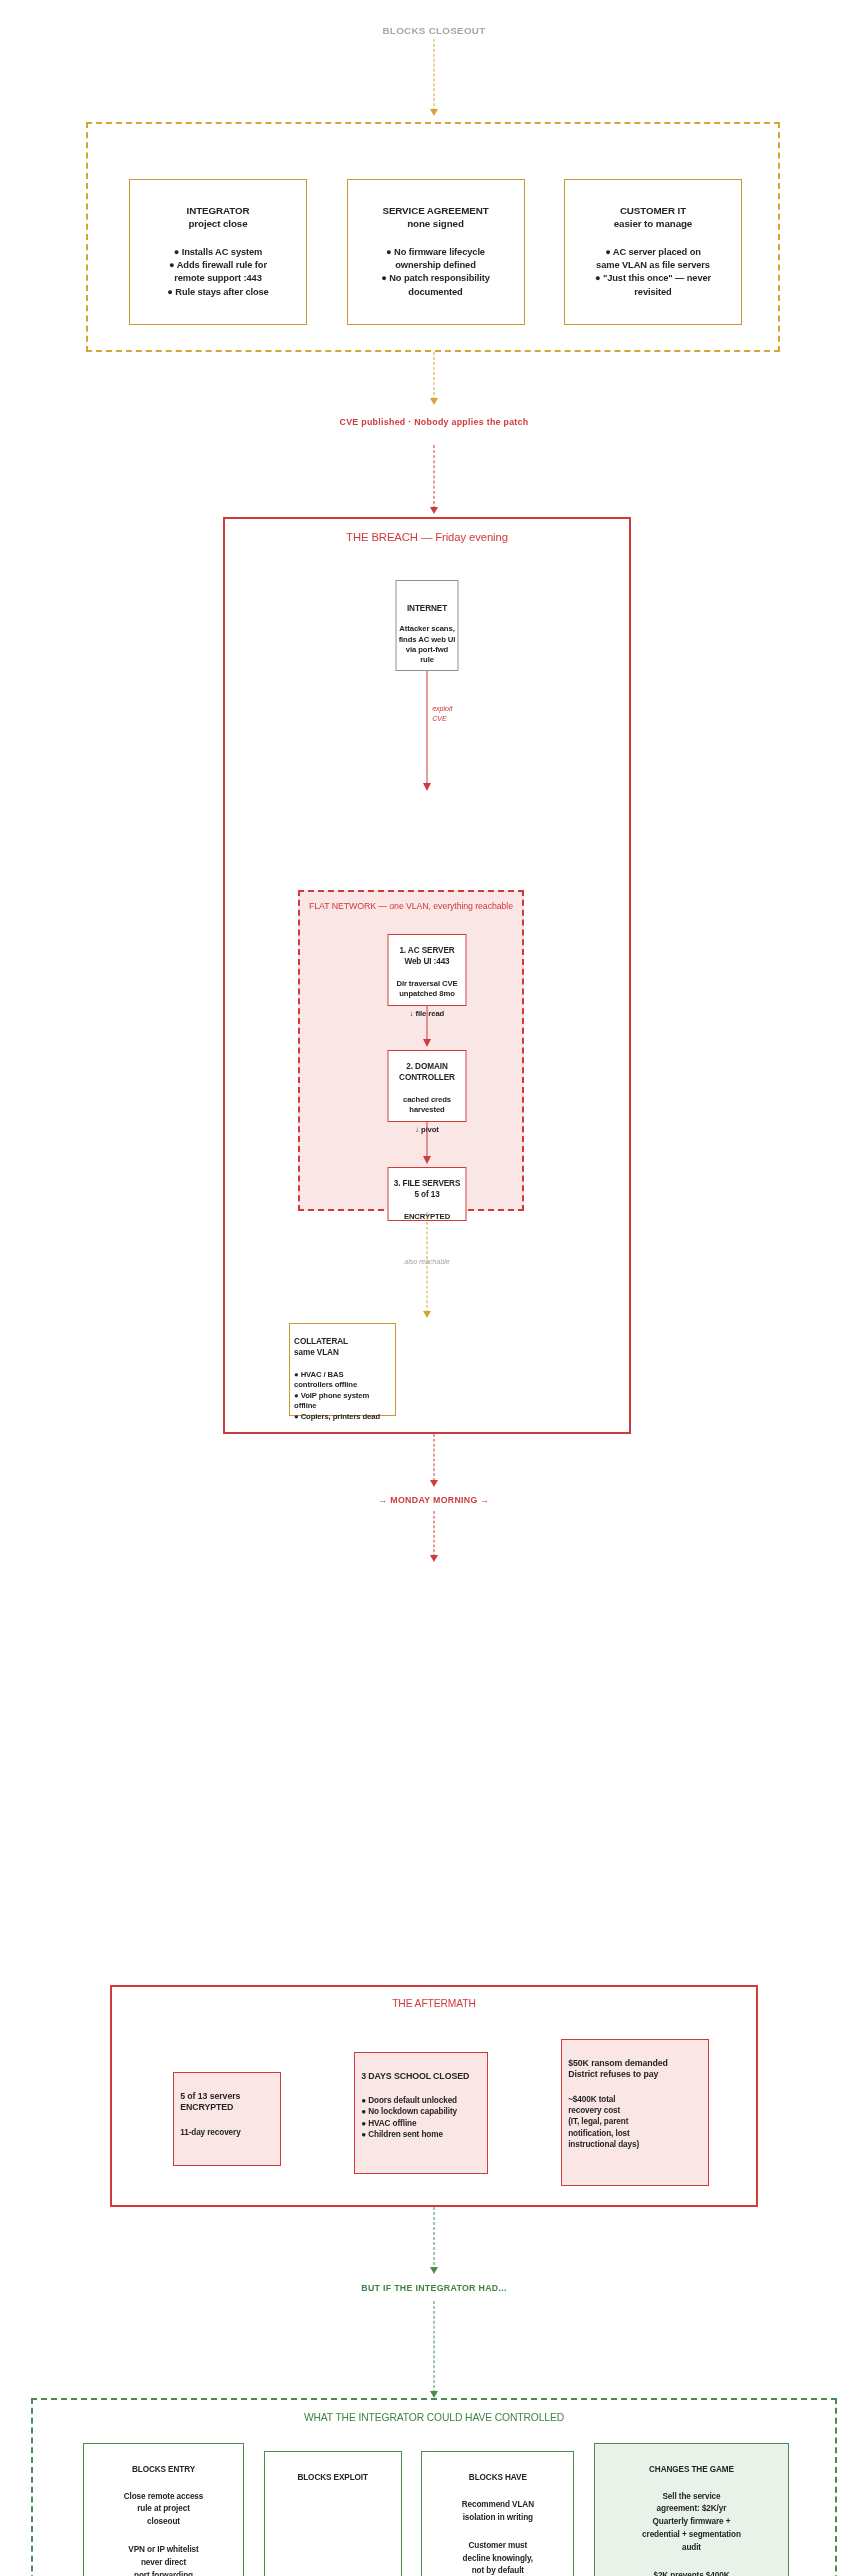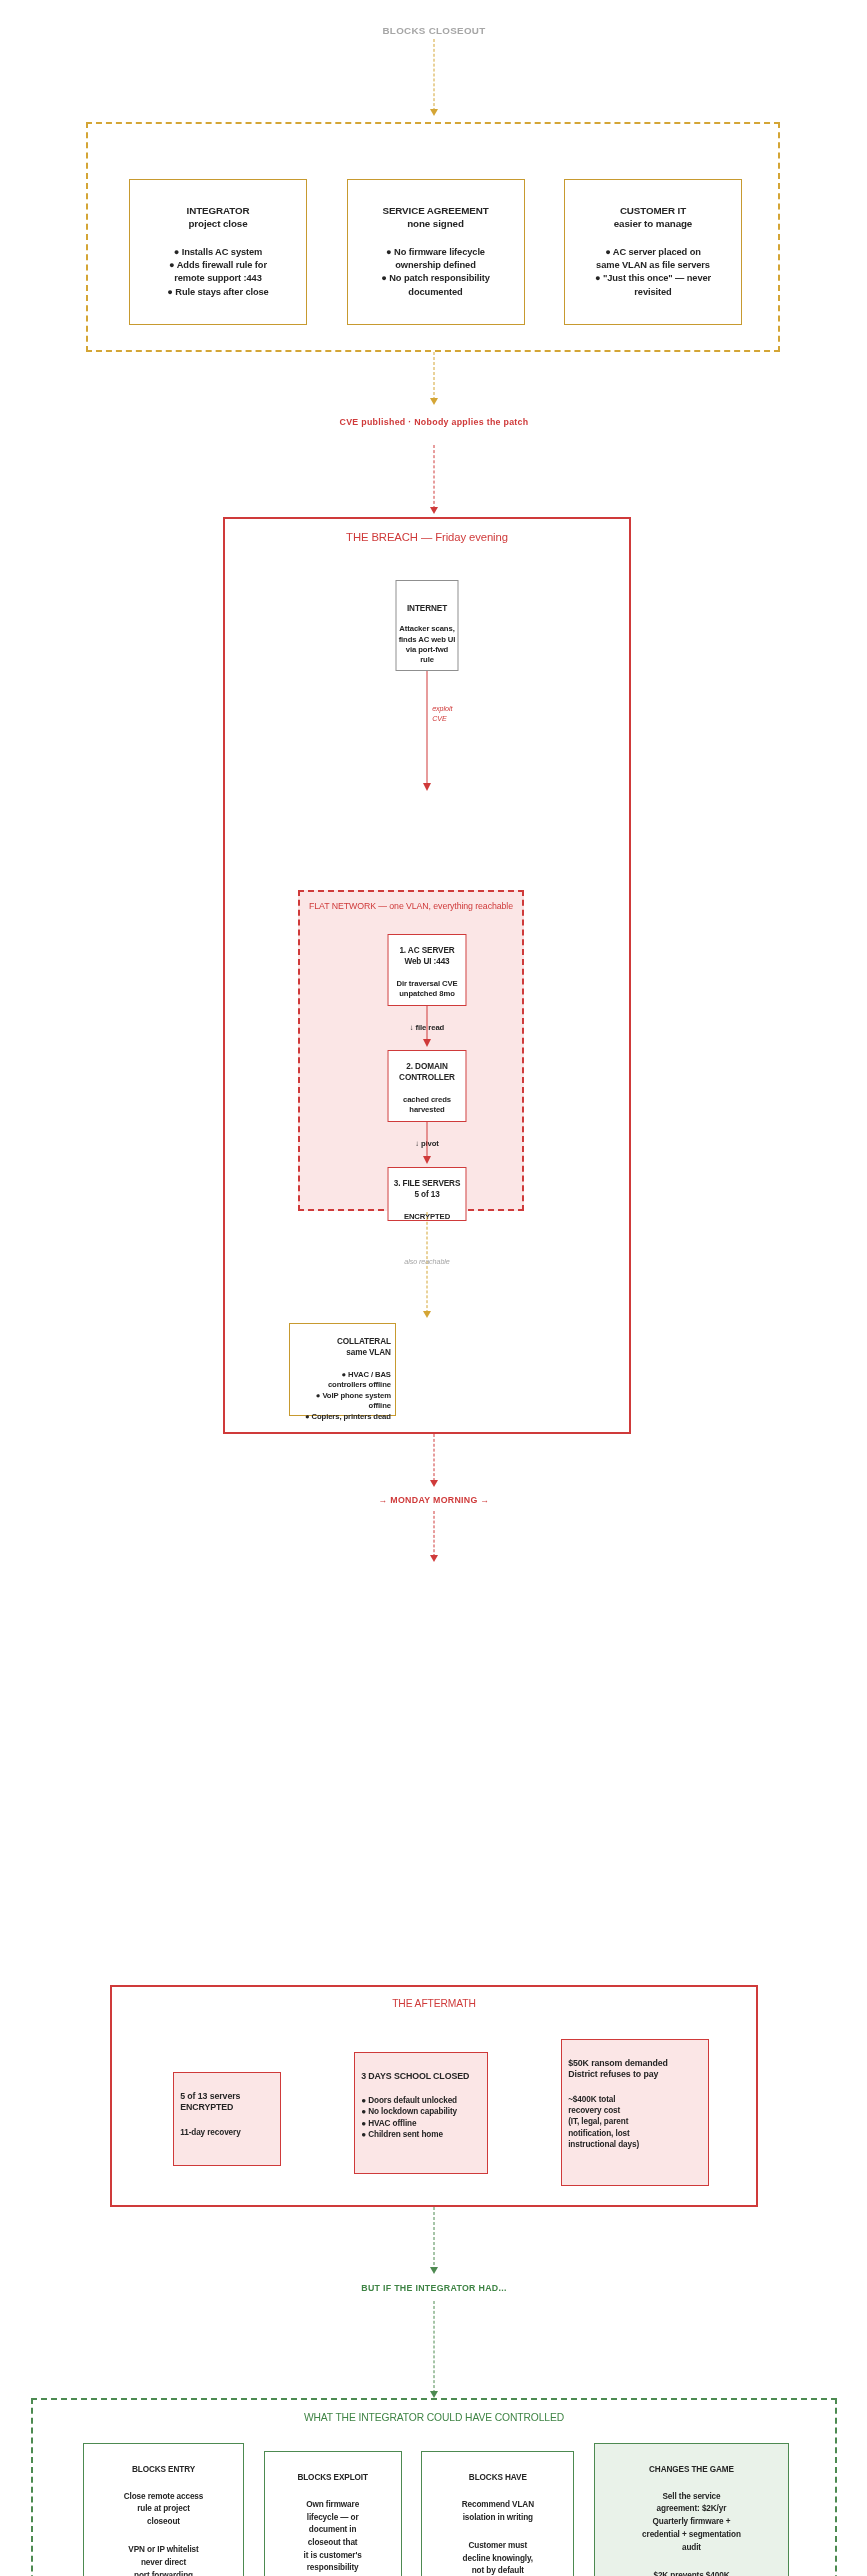--- a/index.html
+++ b/index.html
@@ -165,21 +165,21 @@
   .chain-node {
     position: absolute;
     left: 50%; transform: translateX(-50%);
     border: 1.5px solid #cf3a3a;
     background: #ffffff;
     text-align: center;
     padding: 11.3px 5.2px;
   }
   .chain-node .ttl { font-size: 8.2px; font-weight: 700; color: #252525; line-height: 1.3; }
   .chain-node .mid { margin-top: 11.3px; font-size: 7.7px; font-weight: 700; color: #252525; line-height: 1.3; }
-  .chain-node .act { margin-top: 24px; font-size: 7.7px; font-weight: 700; color: #252525; }
+  .chain-node .act { margin-top: 10px; font-size: 7.7px; font-weight: 700; color: #252525; }
 
   #node-ac     { top: 415px; width: 79px; height: 72px; }
   #node-dc     { top: 531px; width: 79px; height: 72px; }
   #node-fs     { top: 648px; width: 79px; height: 54px; }
 
   #conn-ac-dc  { top: 487px; height: 34px; border-left-color: #cf3a3a; border-left-style: solid; }
   #arrow-ac-dc { top: 520px; border-top: 8.2px solid #cf3a3a; }
   #conn-dc-fs  { top: 603px; height: 34px; border-left-color: #cf3a3a; border-left-style: solid; }
   #arrow-dc-fs { top: 637px; border-top: 8.2px solid #cf3a3a; }
 
@@ -192,21 +192,21 @@
     transform: translateX(-50%);
     color: #a6a6a6; font-size: 7.2px; font-style: italic; white-space: nowrap;
   }
 
   #collateral-node {
     position: absolute;
     left: 64px; top: 804px;
     width: 107px; height: 93px;
     border: 1.5px solid #c79a2f;
     background: #ffffff;
-    text-align: right;
+    text-align: left;
     padding: 13.4px 4.1px 5.2px 4.1px;
   }
   #collateral-node .ttl { font-size: 8.2px; font-weight: 700; color: #252525; line-height: 1.3; }
   #collateral-node .lst { margin-top: 11.3px; font-size: 7.7px; font-weight: 700; color: #252525; line-height: 1.35; }
 
   
   #conn-breach-mon { top: 1434px; height: 47px; border-left-color: #cf3a3a; }
   #arrow-mon-top { top: 1480px; border-top: 7.2px solid #cf3a3a; }
   #monday-label { top: 1495px; color: #cf3a3a; font-size: 8.8px; text-align: center; }
   #conn-mon-aftermath { top: 1511px; height: 46px; border-left-color: #cf3a3a; }
@@ -403,21 +403,20 @@
   <div id="green-box">
     <div class="cond" id="green-title">WHAT THE INTEGRATOR COULD HAVE CONTROLLED</div>
     <div class="green-cards">
       <div class="green-card" id="gcard-entry">
         <div class="ttl cond">BLOCKS ENTRY</div>
         <div class="bd cond">Close remote access<br>rule at project<br>closeout</div>
         <div class="bd2 cond">VPN or IP whitelist<br>never direct<br>port forwarding</div>
       </div>
       <div class="green-card" id="gcard-exploit">
         <div class="ttl cond">BLOCKS EXPLOIT</div>
-        <div class="bd cond">Own firmware<br>lifecycle — or<br>document in<br>closeout that<br>it is customer's<br>responsibility</div>
       </div>
       <div class="green-card" id="gcard-pivot">
         <div class="ttl cond">BLOCKS HAVE</div>
         <div class="bd cond">Recommend VLAN<br>isolation in writing</div>
         <div class="bd2 cond">Customer must<br>decline knowingly,<br>not by default</div>
       </div>
       <div class="green-card highlight" id="gcard-game">
         <div class="ttl cond">CHANGES THE GAME</div>
         <div class="bd cond">Sell the service<br>agreement: $2K/yr<br>Quarterly firmware +<br>credential + segmentation<br>audit</div>
         <div class="bd2 cond">$2K prevents $400K</div>

